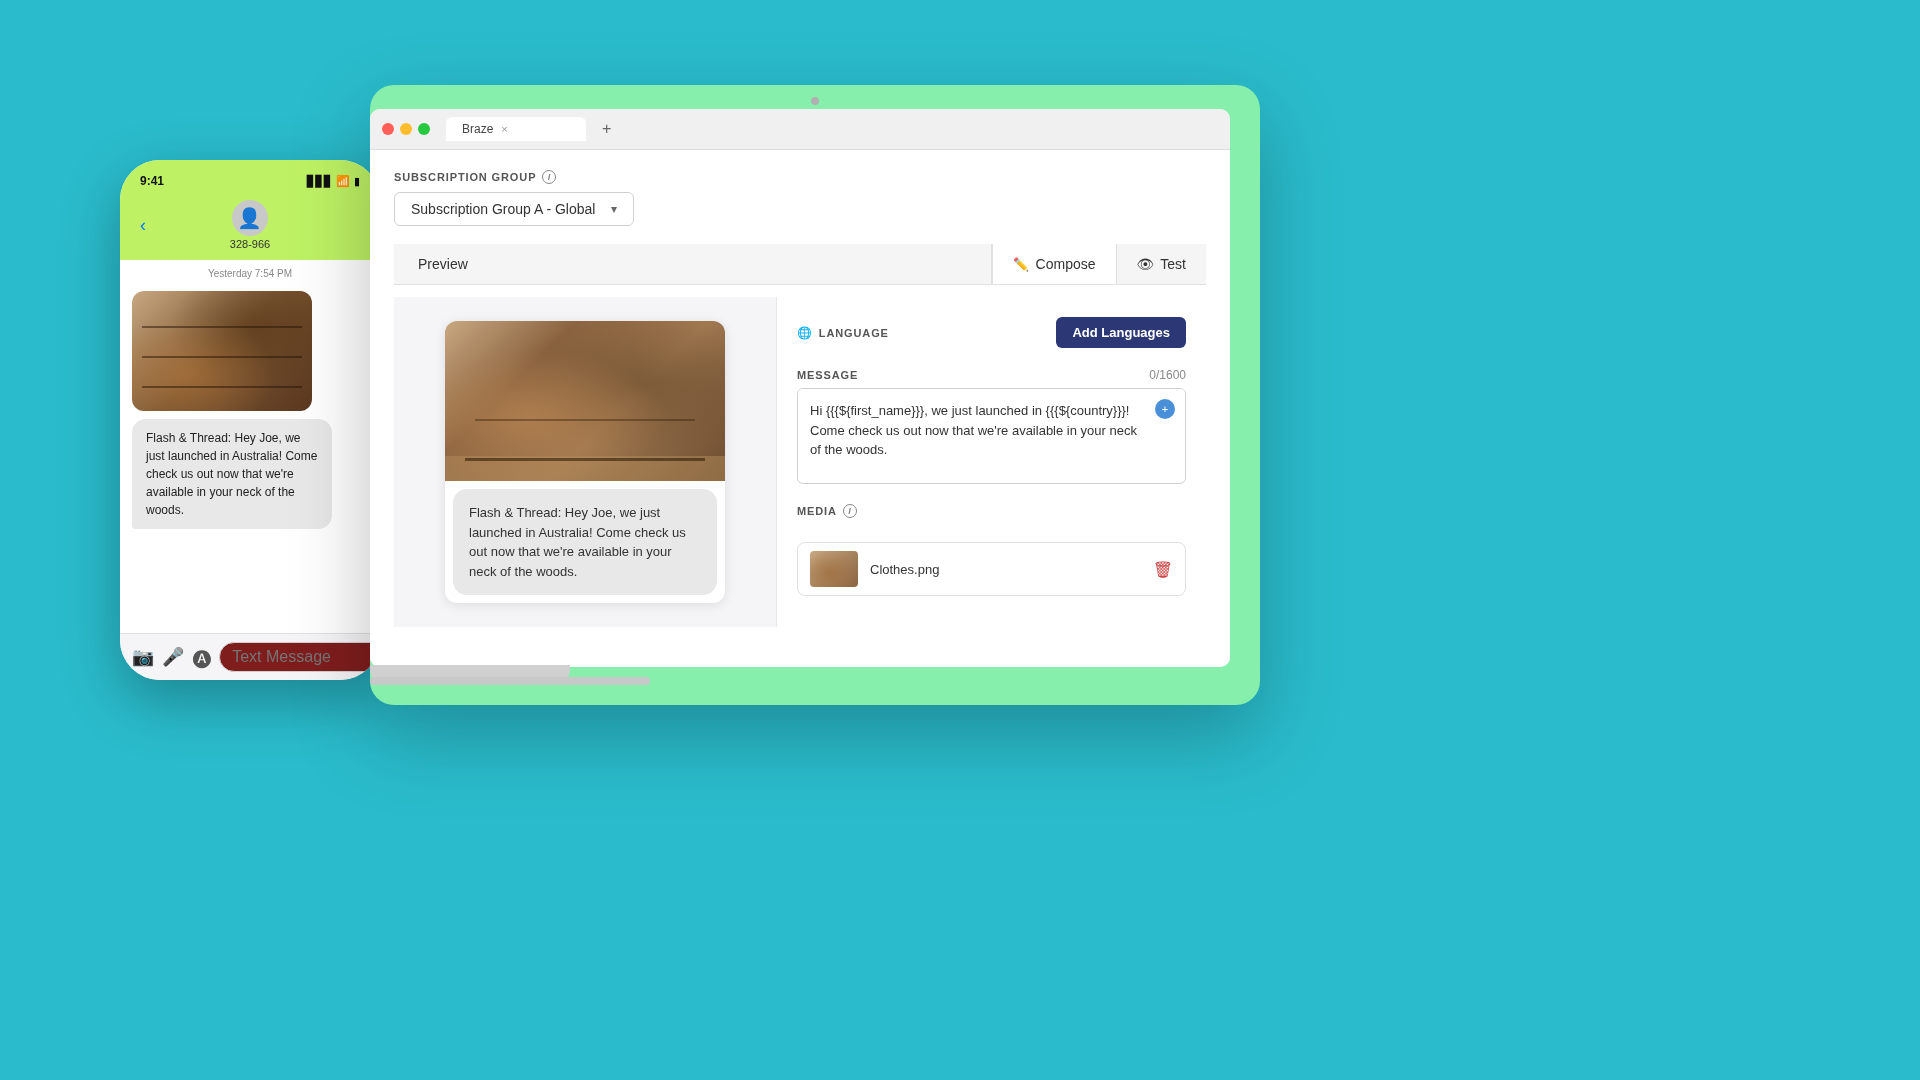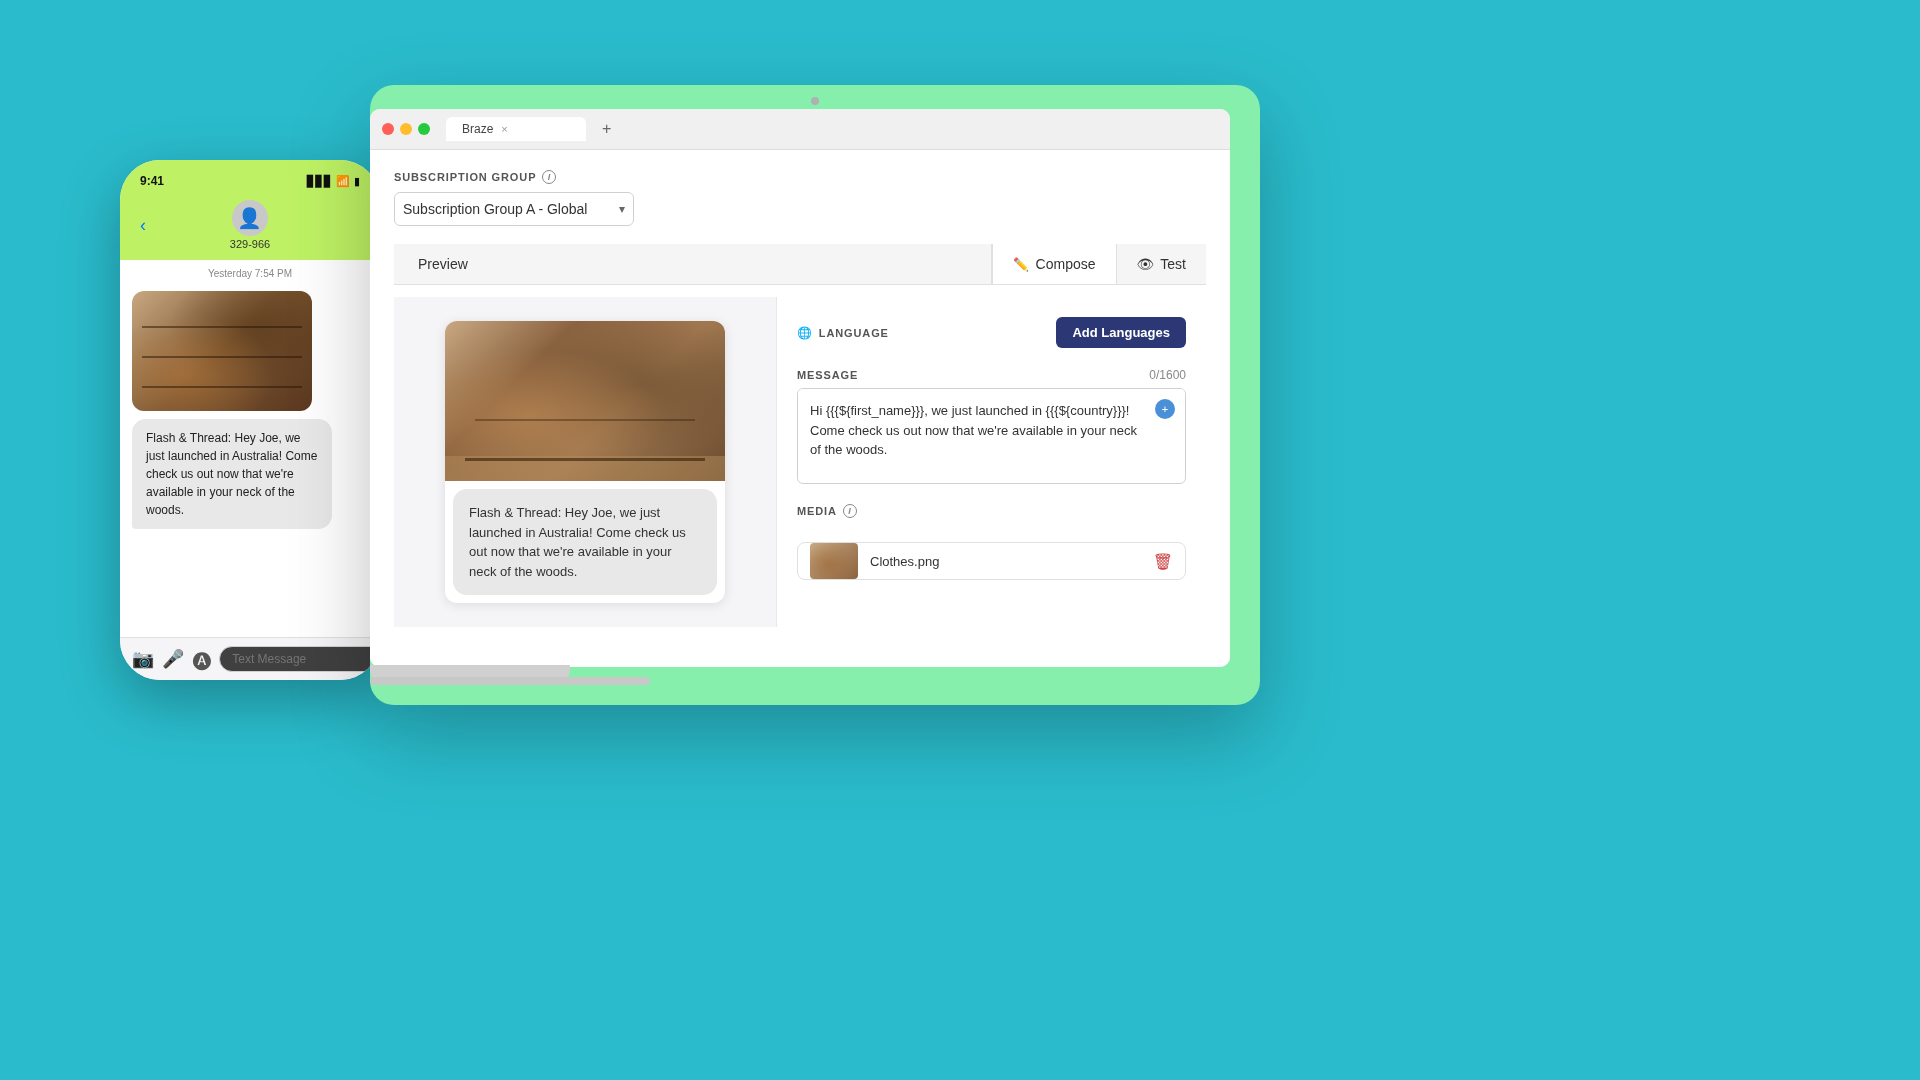--- a/index.html
+++ b/index.html
@@ -129,21 +129,21 @@
       color: #888;
       font-style: italic;
       font-weight: 700;
     }
 
     .subscription-select {
       display: flex;
       align-items: center;
       border: 1.5px solid #d0d0d0;
       border-radius: 6px;
-      padding: 8px 8px;
+      padding: 8px 16px;
       width: 240px;
       justify-content: space-between;
       background: #fff;
       cursor: pointer;
       margin-bottom: 18px;
     }
 
     .subscription-select-text {
       font-size: 14px;
       color: #333;
@@ -359,21 +359,21 @@
 
     
     .media-section { display: flex; flex-direction: column; gap: 24px; }
 
     .media-item {
       display: flex;
       align-items: center;
       gap: 12px;
       border: 1.5px solid #e0e0e0;
       border-radius: 8px;
-      padding: 0 12px;
+      padding: 8px 12px;
     }
 
     .media-thumb {
       width: 48px;
       height: 36px;
       border-radius: 4px;
       background: linear-gradient(135deg, #c8a882, #8b6340);
       overflow: hidden;
       flex-shrink: 0;
     }
@@ -548,25 +548,25 @@
     }
 
     .phone-input-icon {
       font-size: 18px;
       color: #555;
       cursor: pointer;
     }
 
     .phone-text-input {
       flex: 1;
-      background: #404040;
+      background: #7f1d1d;
       border: 1px solid #d0d0d0;
       border-radius: 16px;
       padding: 5px 12px;
-      font-size: 12px;
+      font-size: 16px;
       color: #aaa;
       outline: none;
     }
 
     
     .laptop-base {
       width: 200px;
       height: 14px;
       background: #d0d0d0;
       border-radius: 0 0 8px 8px;
@@ -598,21 +598,21 @@
         <span>📶</span>
         <span>▮</span>
       </div>
     </div>
     <div class="phone-nav">
       <span class="phone-back">‹</span>
       <div class="phone-contact">
         <div class="phone-avatar">
           <span class="phone-avatar-icon">👤</span>
         </div>
-        <span class="phone-contact-name">329-966</span>
+        <span class="phone-contact-name">328-966</span>
       </div>
     </div>
   </div>
 
   <div class="phone-messages">
     <div class="phone-timestamp">Yesterday 7:54 PM</div>
 
     <div class="phone-img-msg">
       <div class="phone-img-overlay"></div>
       <div class="shelf" style="top:35px;"></div>

